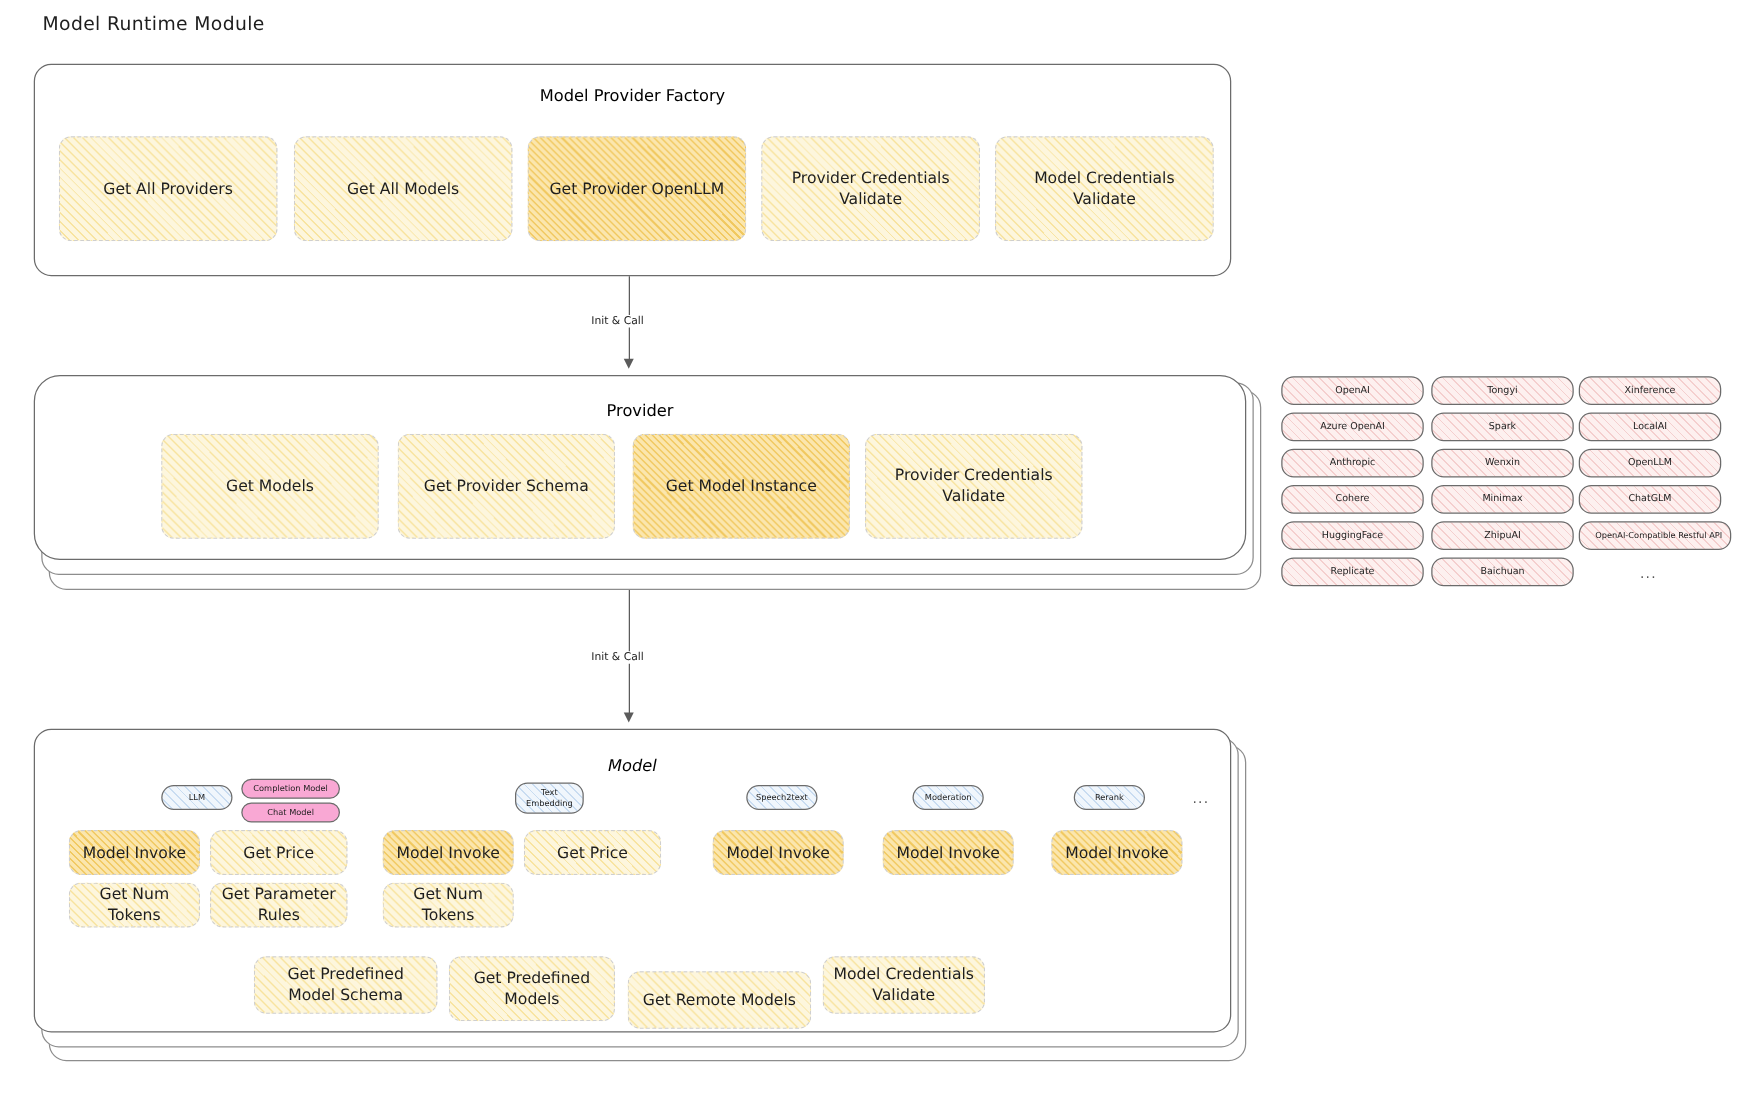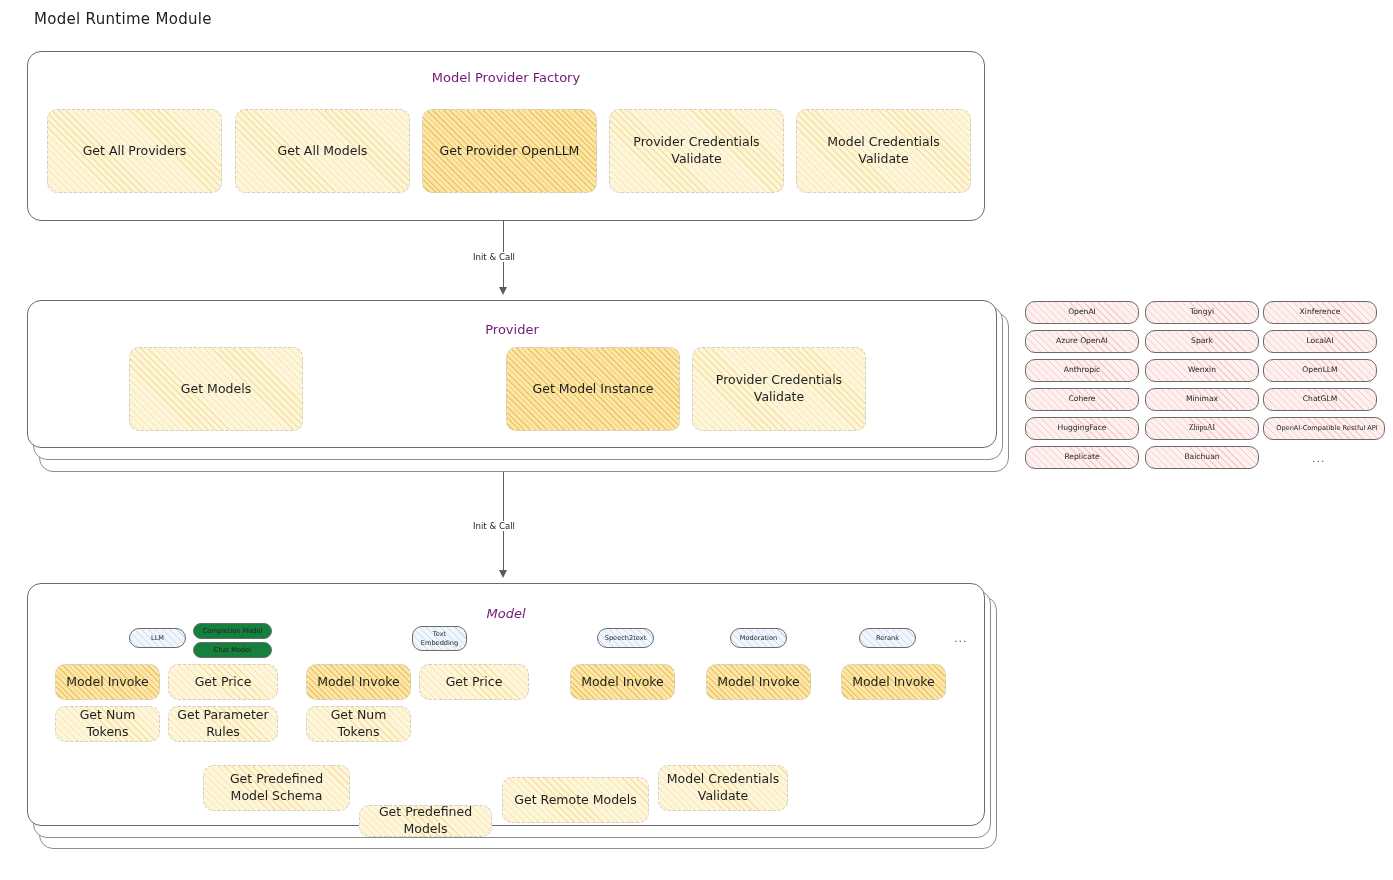--- a/index.html
+++ b/index.html
@@ -28,21 +28,21 @@
   .hatch-pink {
     background-color: #fdf0ef;
     background-image:
       repeating-linear-gradient(45deg, rgba(224,130,130,.30) 0 1px, rgba(0,0,0,0) 1px 5px);
   }
   .hatch-blue {
     background-color: #f0f6fc;
     background-image:
       repeating-linear-gradient(45deg, rgba(110,160,215,.30) 0 1px, rgba(0,0,0,0) 1px 5px);
   }
-  .hatch-white { background-color: #15803d; }
+  .hatch-white { background-color: #f9a8d4; }
 
   
   #page-title {
     position: absolute;
     left: 34px; top: 10px;
     font-size: 15px;
     letter-spacing: .3px;
     color: #1e1e1e;
   }
 
@@ -59,21 +59,21 @@
     border: 1.2px solid #8d8d8d;
     border-radius: 14px;
     background: #ffffff;
     box-sizing: border-box;
   }
   .panel-title {
     position: absolute;
     width: 100%;
     text-align: center;
     font-size: 13px;
-    color: #701a75;
+    color: #000000;
   }
 
   
   .chip {
     position: absolute;
     box-sizing: border-box;
     border-radius: 10px;
     display: flex;
     align-items: center;
     justify-content: center;
@@ -147,43 +147,44 @@
 
 <div class="connector" style="left:470px; top:221px; width:120px; height:80px;">
   <div class="connector-line" style="left:33px; top:0px; height:69px;"></div>
   <div class="arrow-head" style="left:28.5px; top:66px;"></div>
   <div class="connector-label" style="left:0px; top:31px;">Init &amp; Call</div>
 </div>
 
 <div class="panel-stack-layer" style="left:39px; top:312px; width:970px; height:160px;"></div>
 <div class="panel-stack-layer" style="left:33px; top:306px; width:970px; height:154px;"></div>
 
-<div class="panel" style="left:27px; top:300px; width:970px; height:148px;">
+<div class="panel" style="left:27px; top:300px; width:970px; height:148px;border-radius:21px;">
   <div class="panel-title" style="top:21px;">Provider</div>
 
   <div class="chip chip-dashed hatch-yellow chip-lg" style="left:101px; top:46px; width:174px; height:84px;">Get Models</div>
 
+  <div class="chip chip-dashed hatch-yellow chip-lg" style="left:290px; top:46px; width:174px; height:84px;">Get Provider Schema</div>
 
   <div class="chip chip-dashed hatch-yellow-strong chip-lg" style="left:478px; top:46px; width:174px; height:84px;">Get Model Instance</div>
 
   <div class="chip chip-dashed hatch-yellow chip-lg" style="left:664px; top:46px; width:174px; height:84px;">Provider Credentials Validate</div>
 </div>
 
 <div class="chip chip-solid hatch-pink chip-sm" style="left:1025px; top:301px; width:114px; height:23px;">OpenAI</div>
 <div class="chip chip-solid hatch-pink chip-sm" style="left:1025px; top:330px; width:114px; height:23px;">Azure OpenAI</div>
 <div class="chip chip-solid hatch-pink chip-sm" style="left:1025px; top:359px; width:114px; height:23px;">Anthropic</div>
 <div class="chip chip-solid hatch-pink chip-sm" style="left:1025px; top:388px; width:114px; height:23px;">Cohere</div>
 <div class="chip chip-solid hatch-pink chip-sm" style="left:1025px; top:417px; width:114px; height:23px;">HuggingFace</div>
 <div class="chip chip-solid hatch-pink chip-sm" style="left:1025px; top:446px; width:114px; height:23px;">Replicate</div>
 
 <div class="chip chip-solid hatch-pink chip-sm" style="left:1145px; top:301px; width:114px; height:23px;">Tongyi</div>
 <div class="chip chip-solid hatch-pink chip-sm" style="left:1145px; top:330px; width:114px; height:23px;">Spark</div>
 <div class="chip chip-solid hatch-pink chip-sm" style="left:1145px; top:359px; width:114px; height:23px;">Wenxin</div>
 <div class="chip chip-solid hatch-pink chip-sm" style="left:1145px; top:388px; width:114px; height:23px;">Minimax</div>
-<div class="chip chip-solid hatch-pink chip-sm" style="left:1145px; top:417px; width:114px; height:23px;font-family:Liberation Serif, serif;">ZhipuAI</div>
+<div class="chip chip-solid hatch-pink chip-sm" style="left:1145px; top:417px; width:114px; height:23px;">ZhipuAI</div>
 <div class="chip chip-solid hatch-pink chip-sm" style="left:1145px; top:446px; width:114px; height:23px;">Baichuan</div>
 
 <div class="chip chip-solid hatch-pink chip-sm" style="left:1263px; top:301px; width:114px; height:23px;">Xinference</div>
 <div class="chip chip-solid hatch-pink chip-sm" style="left:1263px; top:330px; width:114px; height:23px;">LocalAI</div>
 <div class="chip chip-solid hatch-pink chip-sm" style="left:1263px; top:359px; width:114px; height:23px;">OpenLLM</div>
 <div class="chip chip-solid hatch-pink chip-sm" style="left:1263px; top:388px; width:114px; height:23px;">ChatGLM</div>
 <div class="chip chip-solid hatch-pink chip-xs" style="left:1263px; top:417px; width:122px; height:23px;padding-left:12px;">OpenAI-Compatible Restful API</div>
 <div class="ellipsis" style="left:1312px; top:452px;">...</div>
 
 <div class="connector" style="left:470px; top:472px; width:120px; height:110px;">
@@ -218,16 +219,16 @@
 
   <div class="chip chip-solid hatch-blue chip-xs" style="left:702px; top:44px; width:57px; height:20px;">Moderation</div>
   <div class="chip chip-dashed hatch-yellow-strong chip-md" style="left:678px; top:80px; width:105px; height:36px;">Model Invoke</div>
 
   <div class="chip chip-solid hatch-blue chip-xs" style="left:831px; top:44px; width:57px; height:20px;">Rerank</div>
   <div class="chip chip-dashed hatch-yellow-strong chip-md" style="left:813px; top:80px; width:105px; height:36px;">Model Invoke</div>
 
   <div class="ellipsis" style="left:926px; top:48px;">...</div>
 
   <div class="chip chip-dashed hatch-yellow chip-md" style="left:175px; top:181px; width:147px; height:46px;">Get Predefined Model Schema</div>
-  <div class="chip chip-dashed hatch-yellow chip-md" style="left:331px; top:181px; width:133px; height:32px;margin-top:40px;">Get Predefined Models</div>
+  <div class="chip chip-dashed hatch-yellow chip-md" style="left:331px; top:181px; width:133px; height:52px;">Get Predefined Models</div>
   <div class="chip chip-dashed hatch-yellow chip-md" style="left:474px; top:193px; width:147px; height:46px;">Get Remote Models</div>
   <div class="chip chip-dashed hatch-yellow chip-md" style="left:630px; top:181px; width:130px; height:46px;">Model Credentials Validate</div>
 </div>
 
 </body></html>

